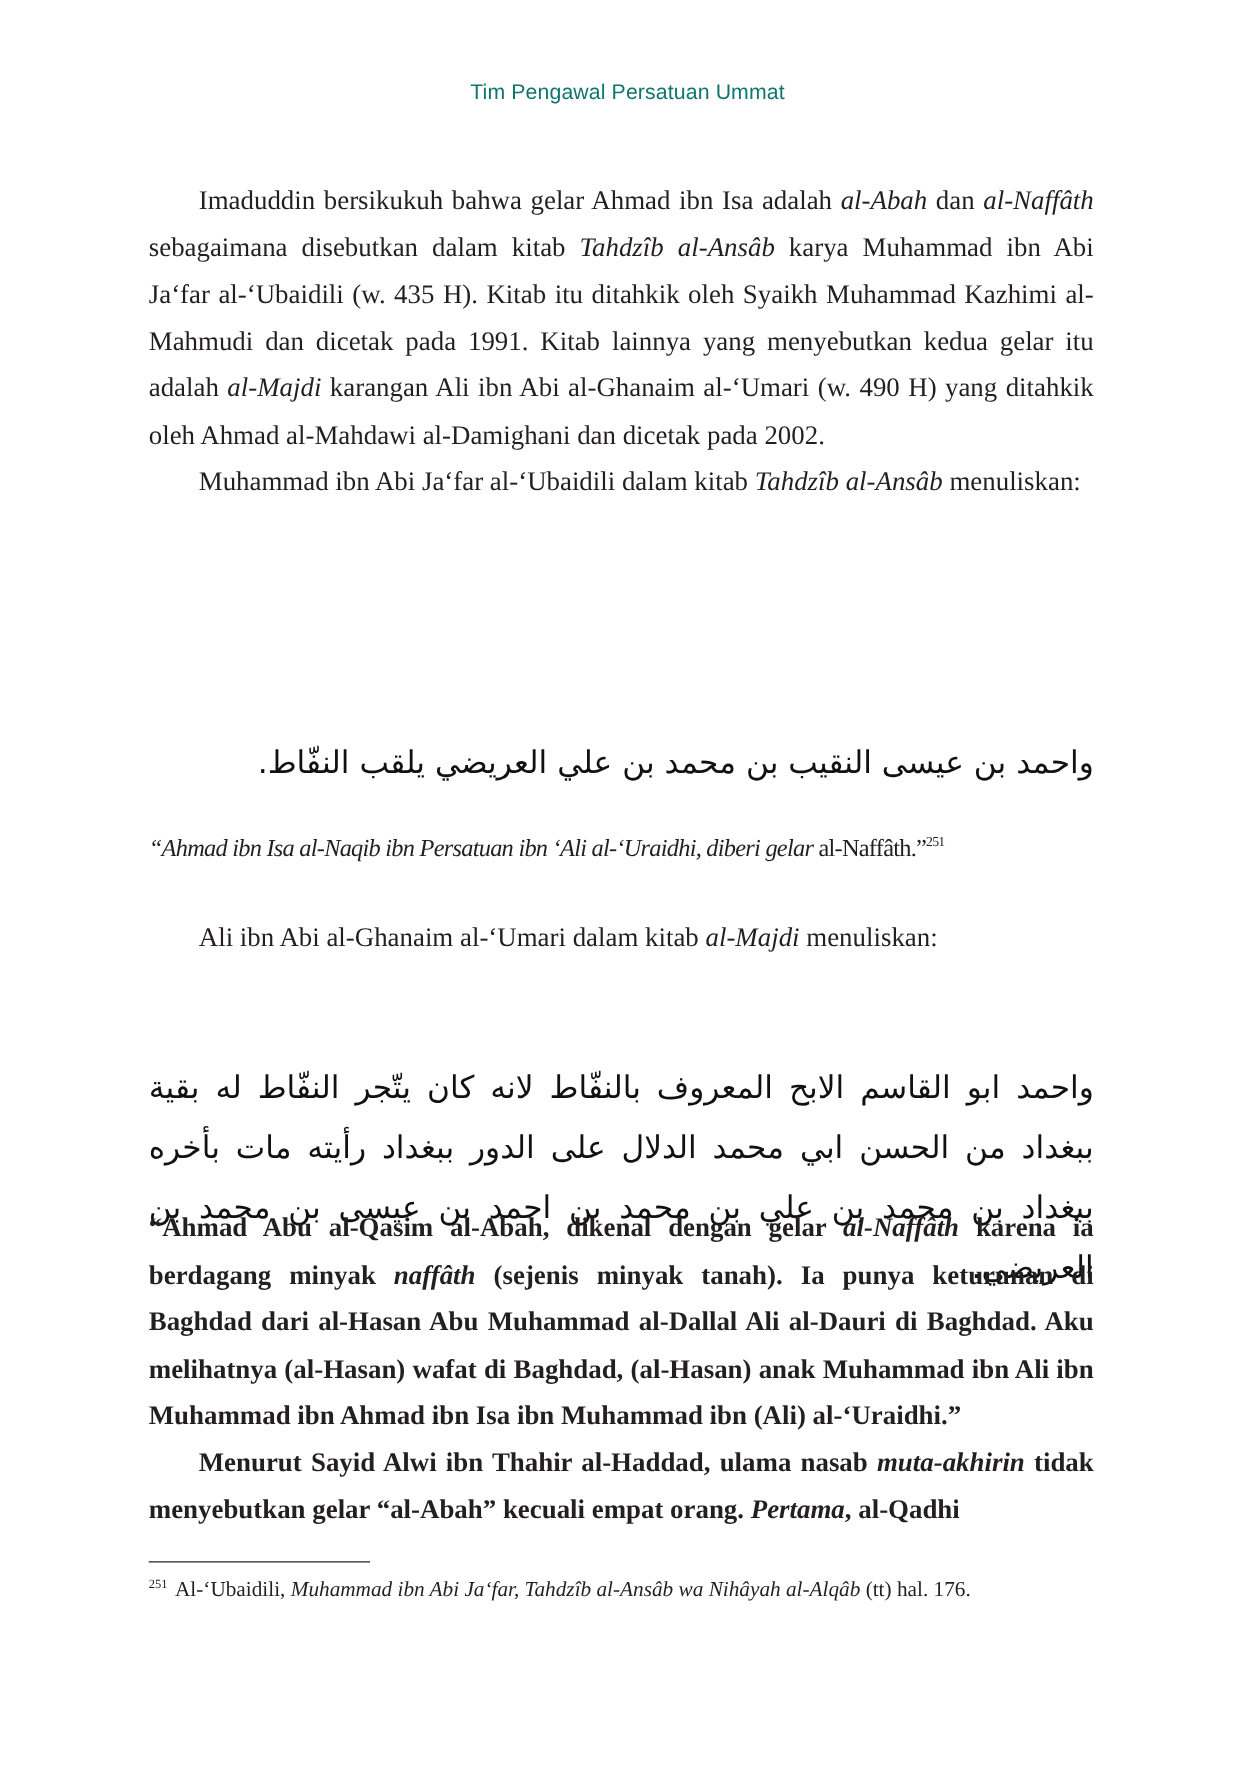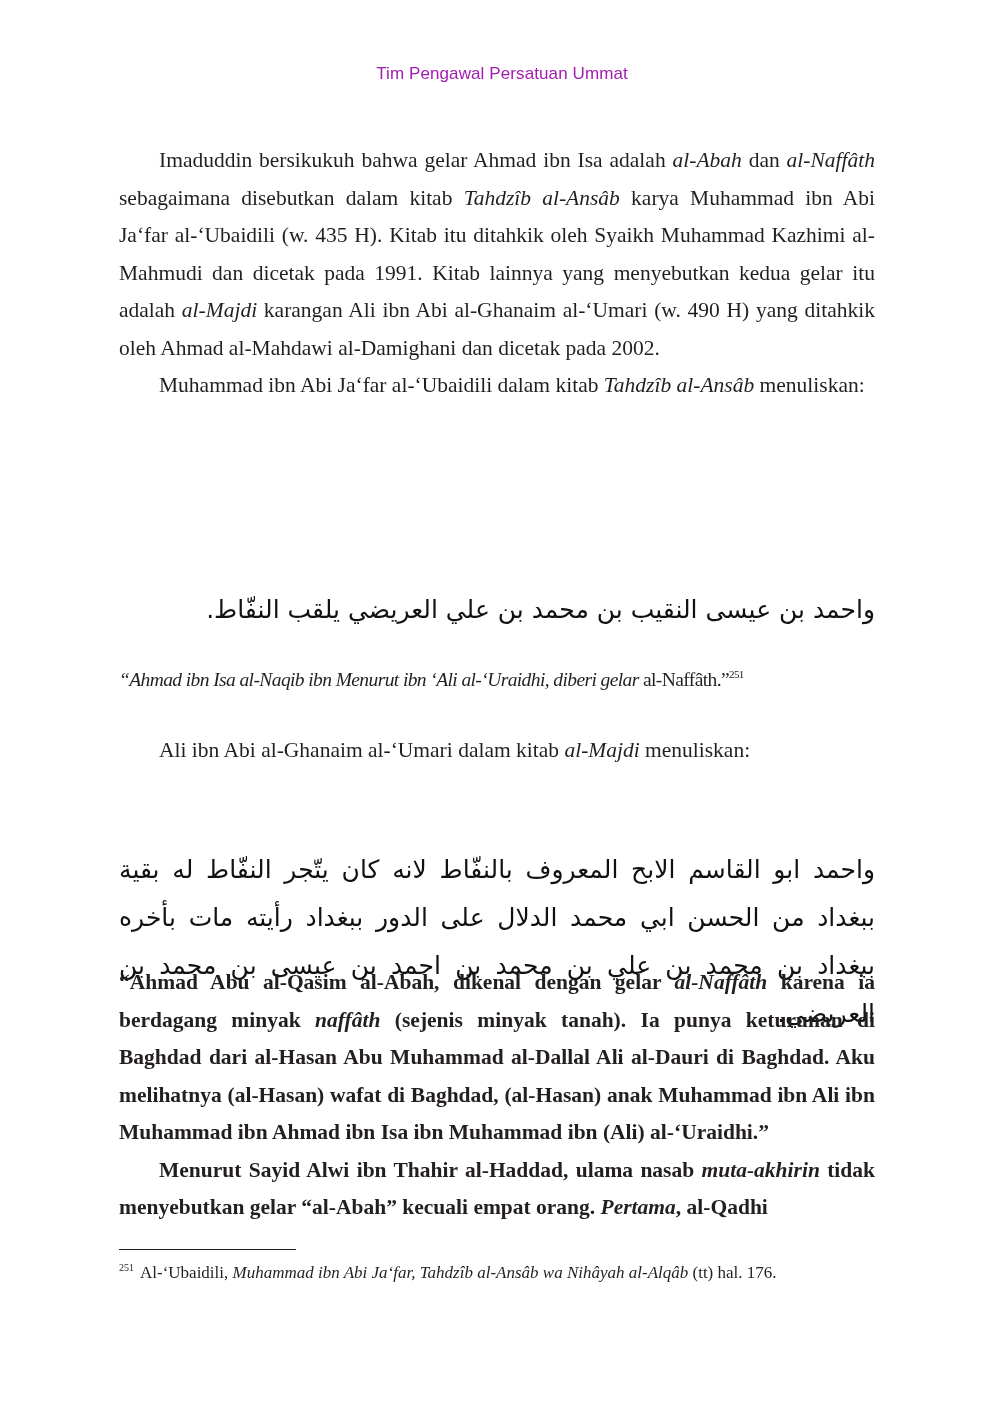--- a/index.html
+++ b/index.html
@@ -1,19 +1,19 @@
 <!DOCTYPE html>
 <html><head>
 <meta charset="utf-8">
 <style>
   html, body { margin: 0; padding: 0; background: #ffffff; }
   body { width: 1004px; height: 1417px; position: relative; overflow: hidden;
          font-family: "Liberation Serif", "DejaVu Serif", serif; color: #231f20; }
   .running-head { position: absolute; top: 64px; left: 0; width: 1004px; text-align: center;
-         font-family: "Liberation Sans", "DejaVu Sans", sans-serif; font-size: 17px; color: #a21caf; letter-spacing: 0.1px; }
+         font-family: "Liberation Sans", "DejaVu Sans", sans-serif; font-size: 17px; color: #0f766e; letter-spacing: 0.1px; }
   .body-text { position: absolute; left: 119px; width: 756px; font-size: 21.5px; line-height: 37.5px; text-align: justify; }
   .body-text p { margin: 0; }
   .indent { text-indent: 40px; }
   .arabic { position: absolute; left: 119px; width: 756px; direction: rtl; text-align: right;
             font-family: "DejaVu Sans", sans-serif; font-size: 25px; color: #111; }
   .arabic-block { line-height: 48px; text-align: justify; text-align-last: right; }
   .translation-1 { position: absolute; left: 119px; top: 668px; width: 770px; font-size: 19.5px; letter-spacing: -0.6px; white-space: nowrap; }
   .sup { font-size: 11px; vertical-align: super; }
   .footnote-rule { position: absolute; left: 119px; top: 1249px; width: 177px; height: 0; border-top: 1.5px solid #222; }
   .footnote { position: absolute; left: 119px; top: 1255px; width: 770px; font-size: 17px; line-height: 26px; white-space: nowrap; }
@@ -26,21 +26,21 @@
 
 <div class="running-head">Tim Pengawal Persatuan Ummat</div>
 
 <div class="body-text" style="top:142px;">
   <p class="indent"><span>Imaduddin bersikukuh bahwa gelar Ahmad ibn Isa adalah </span><em>al-Abah</em><span> dan </span><em>al-Naffâth</em><span> sebagaimana disebutkan dalam kitab </span><em>Tahdzîb al-Ansâb</em><span> karya Muhammad ibn Abi Ja‘far al-‘Ubaidili (w. 435 H). Kitab itu ditahkik oleh Syaikh Muhammad Kazhimi al-Mahmudi dan dicetak pada 1991. Kitab lainnya yang menyebutkan kedua gelar itu adalah </span><em>al-Majdi</em><span> karangan Ali ibn Abi al-Ghanaim al-‘Umari (w. 490 H) yang ditahkik oleh Ahmad al-Mahdawi al-Damighani dan dicetak pada 2002.</span></p>
   <p class="indent"><span>Muhammad ibn Abi Ja‘far al-‘Ubaidili dalam kitab </span><em>Tahdzîb al-Ansâb</em><span> me­nuliskan:</span></p>
 </div>
 
 <div class="arabic" style="top:588px; line-height:44px;">واحمد بن عيسى النقيب بن محمد بن علي العريضي يلقب النفّاط.</div>
 
-<div class="translation-1"><em>“Ahmad ibn Isa al-Naqib ibn Menurut ibn ‘Ali al-‘Uraidhi, diberi gelar</em><span> al-Naffâth.”</span><span class="sup">251</span></div>
+<div class="translation-1"><em>“Ahmad ibn Isa al-Naqib ibn Persatuan ibn ‘Ali al-‘Uraidhi, diberi gelar</em><span> al-Naffâth.”</span><span class="sup">251</span></div>
 
 <div class="body-text" style="top:732px;">
   <p class="indent"><span>Ali ibn Abi al-Ghanaim al-‘Umari dalam kitab </span><em>al-Majdi</em><span> menuliskan:</span></p>
 </div>
 
 <div class="arabic arabic-block" style="top:846px;">واحمد ابو القاسم الابح المعروف بالنفّاط لانه كان يتّجر النفّاط له بقية ببغداد من الحسن ابي محمد الدلال على الدور ببغداد رأيته مات بأخره ببغداد بن محمد بن علي بن محمد بن احمد بن عيسى بن محمد بن العريضي.</div>
 
 <div class="body-text" style="top:964px;font-weight:bold;">
   <p><span>“Ahmad Abu al-Qasim al-Abah, dikenal dengan gelar </span><em>al-Naffâth</em><span> karena ia berdagang minyak </span><em>naffâth</em><span> (sejenis minyak tanah). Ia punya keturunan di Baghdad dari al-Hasan Abu Muhammad al-Dallal Ali al-Dauri di Baghdad. Aku melihatnya (al-Hasan) wafat di Baghdad, (al-Hasan) anak Muhammad ibn Ali ibn Muhammad ibn Ahmad ibn Isa ibn Muhammad ibn (Ali) al-‘Uraidhi.”</span></p>
   <p class="indent"><span>Menurut Sayid Alwi ibn Thahir al-Haddad, ulama nasab </span><em>muta-akhirin</em><span> tidak menyebutkan gelar “al-Abah” kecuali empat orang. </span><em>Pertama</em><span>, al-Qadhi</span></p>

